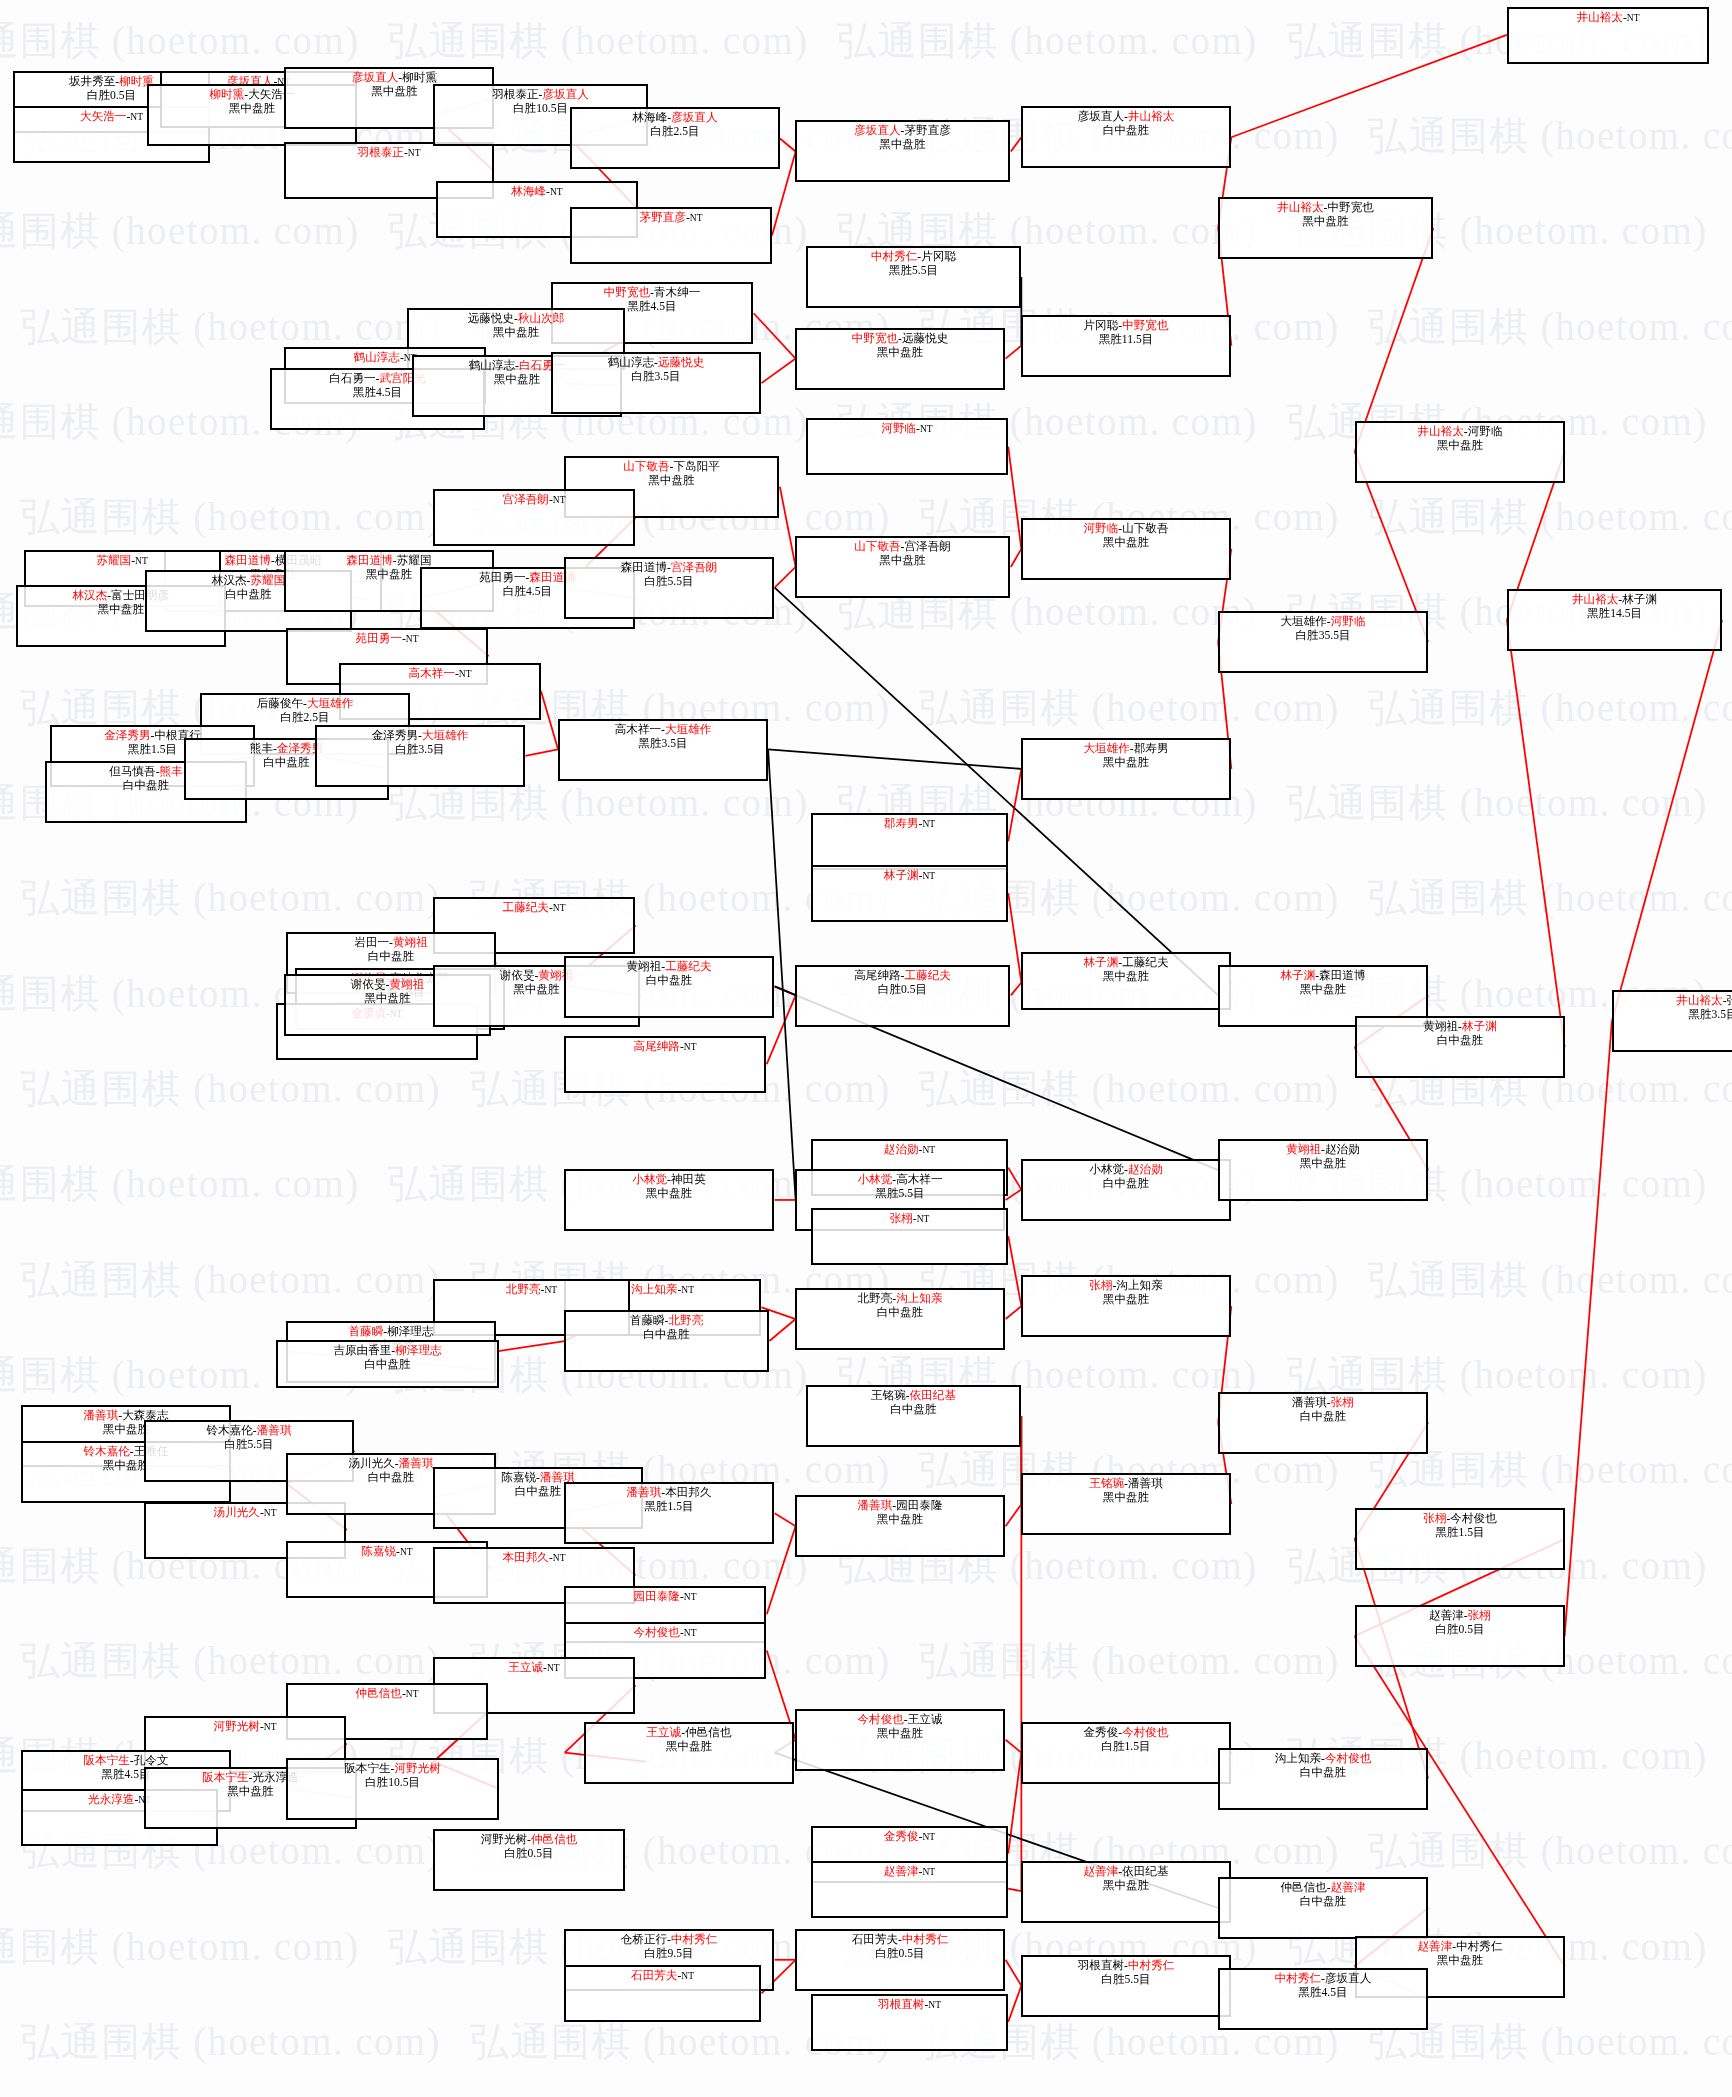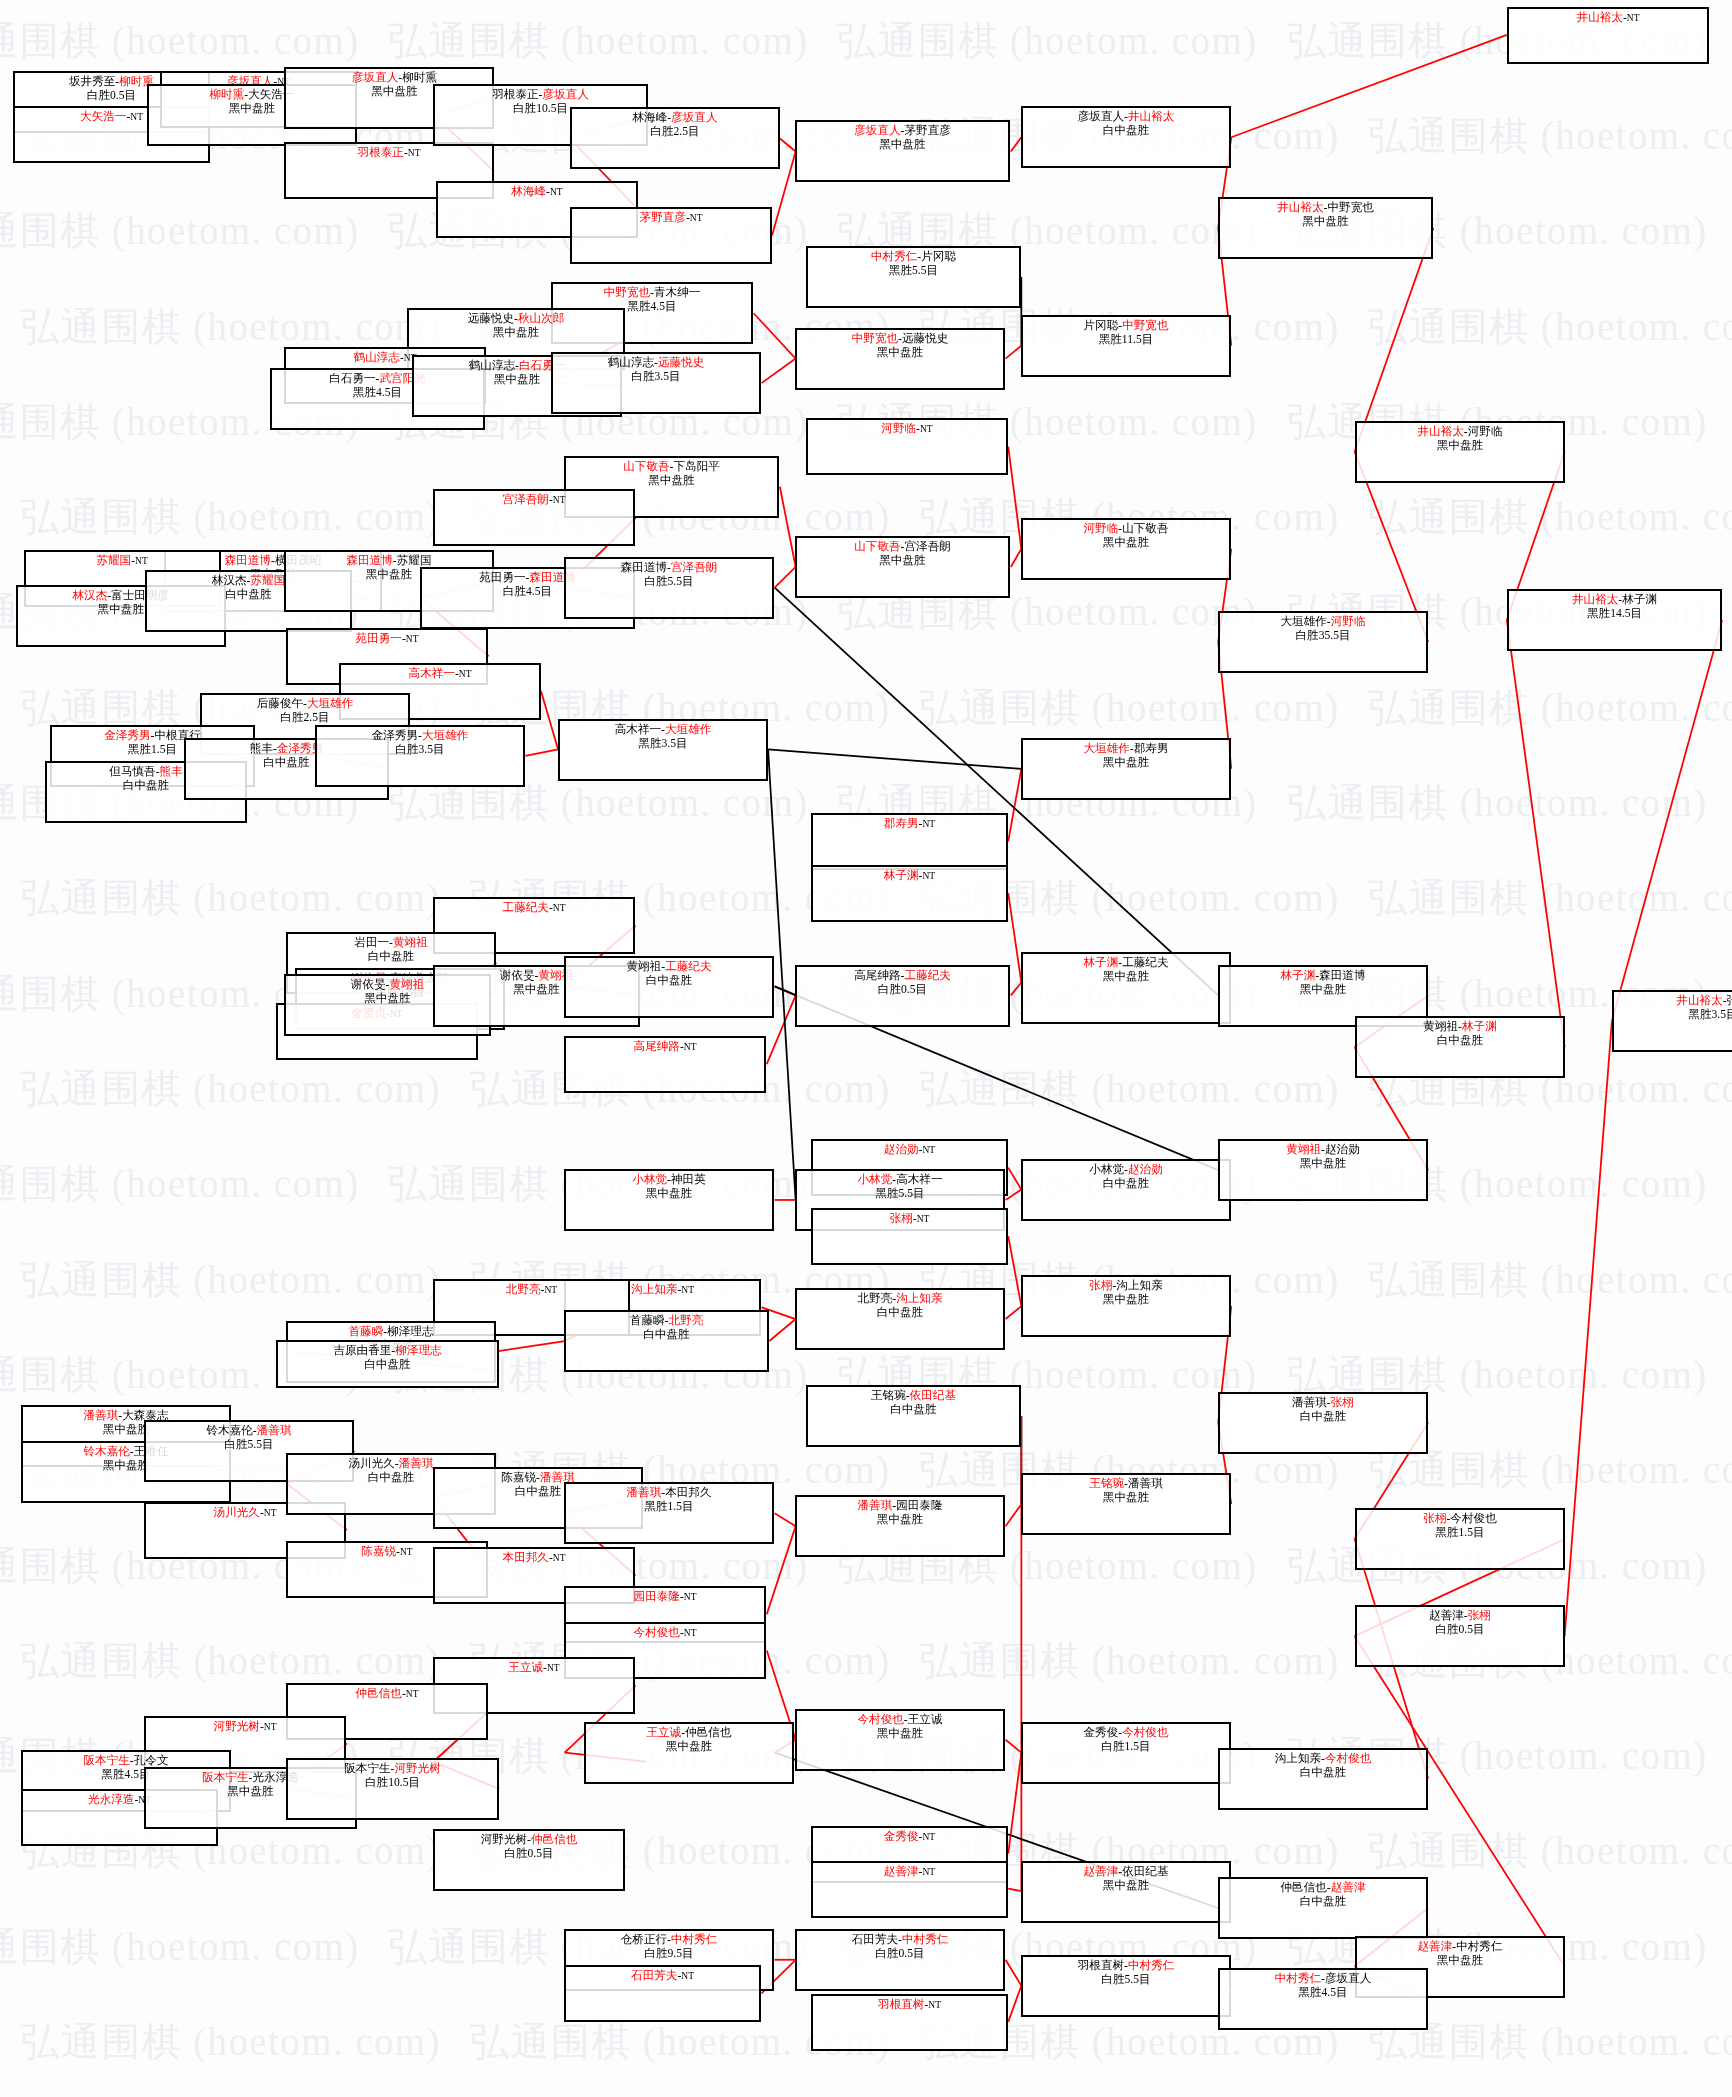--- a/index.html
+++ b/index.html
@@ -439,21 +439,21 @@
         <div class="ln"><span class="l">黄翊祖</span><span class="l">-</span><span class="w">工藤纪夫</span></div>
         <div class="ln2">白中盘胜</div>
       </div>
       <div class="node" id="n56" style="left: 564px; top: 1036px; width: 202px; height: 57px;">
         <div class="ln"><span class="w">高尾绅路</span><span class="l">-</span><span class="nt">NT</span></div>
       </div>
       <div class="node" id="n57" style="left: 795px; top: 965px; width: 215px; height: 62px;">
         <div class="ln"><span class="l">高尾绅路</span><span class="l">-</span><span class="w">工藤纪夫</span></div>
         <div class="ln2">白胜0.5目</div>
       </div>
-      <div class="node" id="n58" style="left: 1021px; top: 952px; width: 210px; height: 72px;">
+      <div class="node" id="n58" style="left: 1021px; top: 952px; width: 210px; height: 58px;">
         <div class="ln"><span class="w">林子渊</span><span class="l">-</span><span class="l">工藤纪夫</span></div>
         <div class="ln2">黑中盘胜</div>
       </div>
       <div class="node" id="n59" style="left: 1218px; top: 965px; width: 210px; height: 62px;">
         <div class="ln"><span class="w">林子渊</span><span class="l">-</span><span class="l">森田道博</span></div>
         <div class="ln2">黑中盘胜</div>
       </div>
       <div class="node" id="n60" style="left: 1355px; top: 1016px; width: 210px; height: 62px;">
         <div class="ln"><span class="l">黄翊祖</span><span class="l">-</span><span class="w">林子渊</span></div>
         <div class="ln2">白中盘胜</div>

